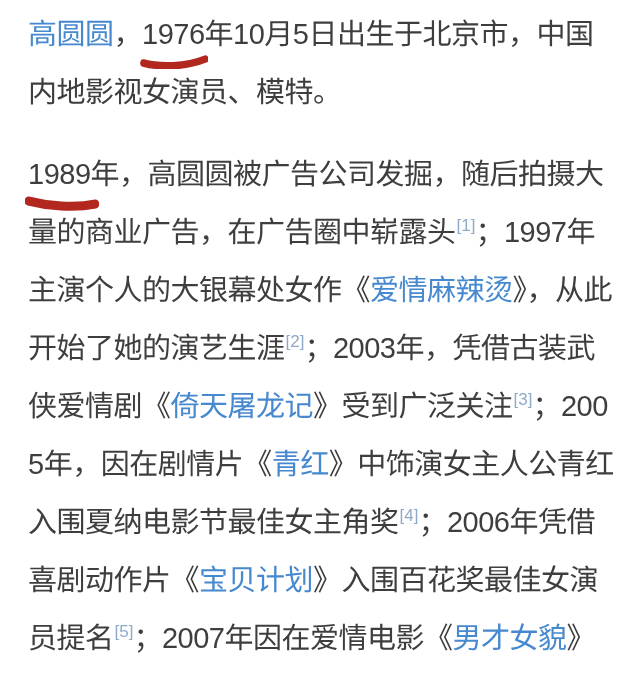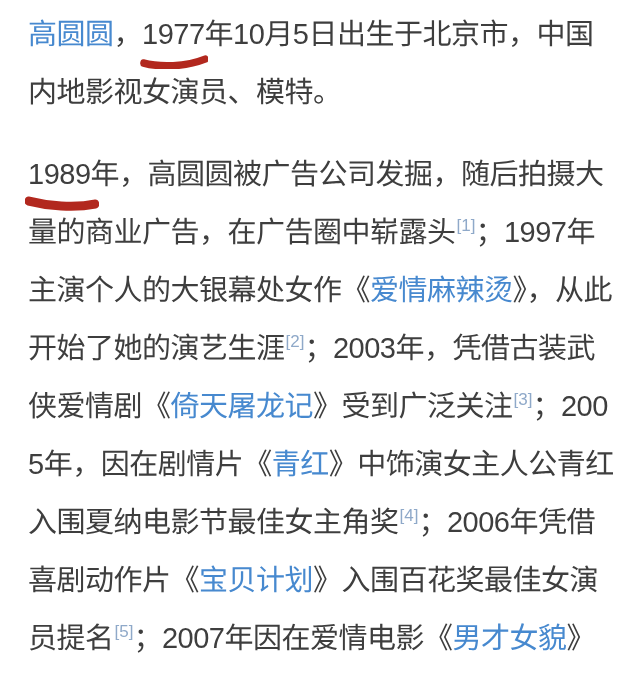--- a/index.html
+++ b/index.html
@@ -38,21 +38,21 @@
   .m1979{left:-4%;bottom:-11px;width:110%;height:14px;}
   .m1979 path{stroke-width:7.5;}
   .m1996{left:-5%;bottom:-13px;width:118%;height:16px;}
   .m1996 path{stroke-width:9;}
 </style>
 </head>
 <body>
 
 <div class="doc">
 
-  <p><a class="lnk">高圆圆</a><span>，</span><span class="hl"><span>1977</span><svg class="marker m1979" viewBox="0 0 82 14" preserveAspectRatio="none" aria-hidden="true">
+  <p><a class="lnk">高圆圆</a><span>，</span><span class="hl"><span>1976</span><svg class="marker m1979" viewBox="0 0 82 14" preserveAspectRatio="none" aria-hidden="true">
           <path d="M4 8 C 24 12.5, 54 12, 78 4"></path>
         </svg></span><span>年10月5日出生于北京市，中国内地影视女演员、模特。</span></p>
 
   <p><span class="hl"><span>1989</span><svg class="marker m1996" viewBox="0 0 90 16" preserveAspectRatio="none" aria-hidden="true">
           <path d="M4 6 C 28 11, 60 13.5, 86 9"></path>
         </svg></span><span>年，高圆圆被广告公司发掘，随后拍摄大量的商业广告，在广告圈中崭露头</span><a class="ref">[1]</a><span>；1997年主演个人的大银幕处女作《</span><a class="lnk">爱情麻辣烫</a><span>》，从此开始了她的演艺生涯</span><a class="ref">[2]</a><span>；2003年，凭借古装武侠爱情剧《</span><a class="lnk">倚天屠龙记</a><span>》受到广泛关注</span><a class="ref">[3]</a><span>；2005年，因在剧情片《</span><a class="lnk">青红</a><span>》中饰演女主人公青红入围夏纳电影节最佳女主角奖</span><a class="ref">[4]</a><span>；2006年凭借喜剧动作片《</span><a class="lnk">宝贝计划</a><span>》入围百花奖最佳女演员提名</span><a class="ref">[5]</a><span>；2007年因在爱情电影《</span><a class="lnk">男才女貌</a><span>》中饰演聋哑幼师秦小悠获得第11届电影表演艺术学会奖新人奖</span></p>
 
 </div>
 
 </body></html>

